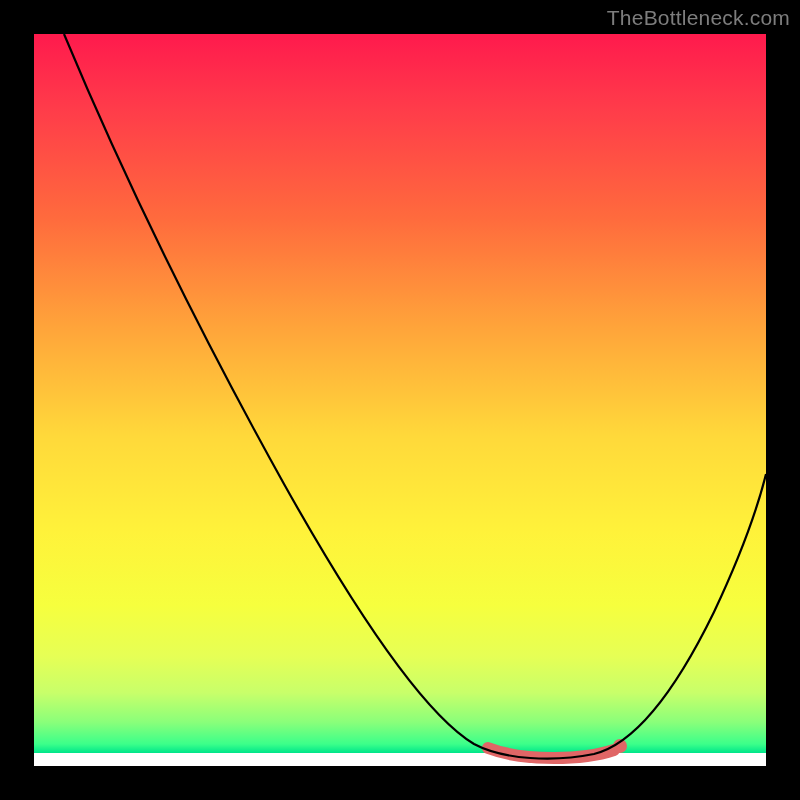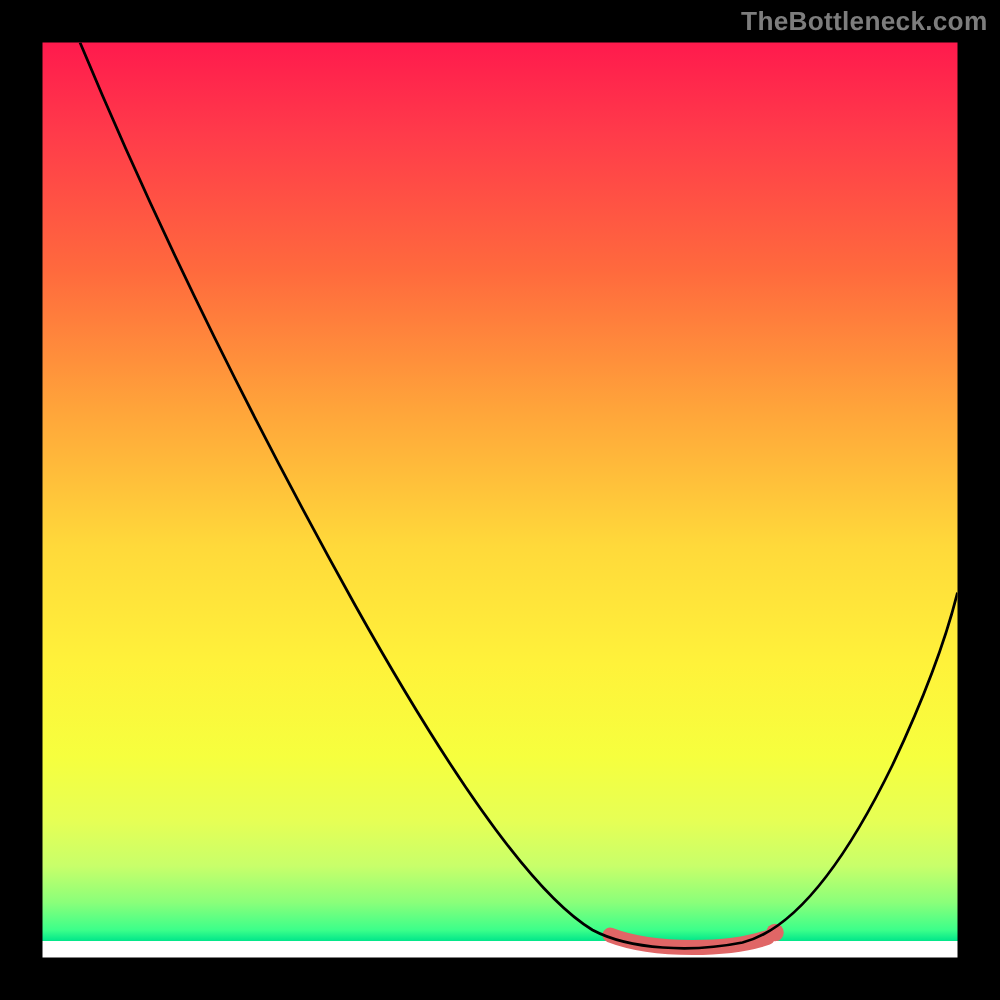--- a/index.html
+++ b/index.html
@@ -39,21 +39,21 @@
       #ffffff 98.2%,
       #ffffff 100%
     );
   }
   .watermark {
     position: absolute;
     top: 6px;
     right: 10px;
     font-family: Arial, Helvetica, sans-serif;
     font-size: 21px;
-    font-weight: 700;
+    font-weight: 400;
     color: #7d7d7d;
     letter-spacing: 0.2px;
   }
   svg.curve {
     position: absolute;
     left: 0; top: 0;
     width: 732px;
     height: 732px;
     pointer-events: none;
   }

